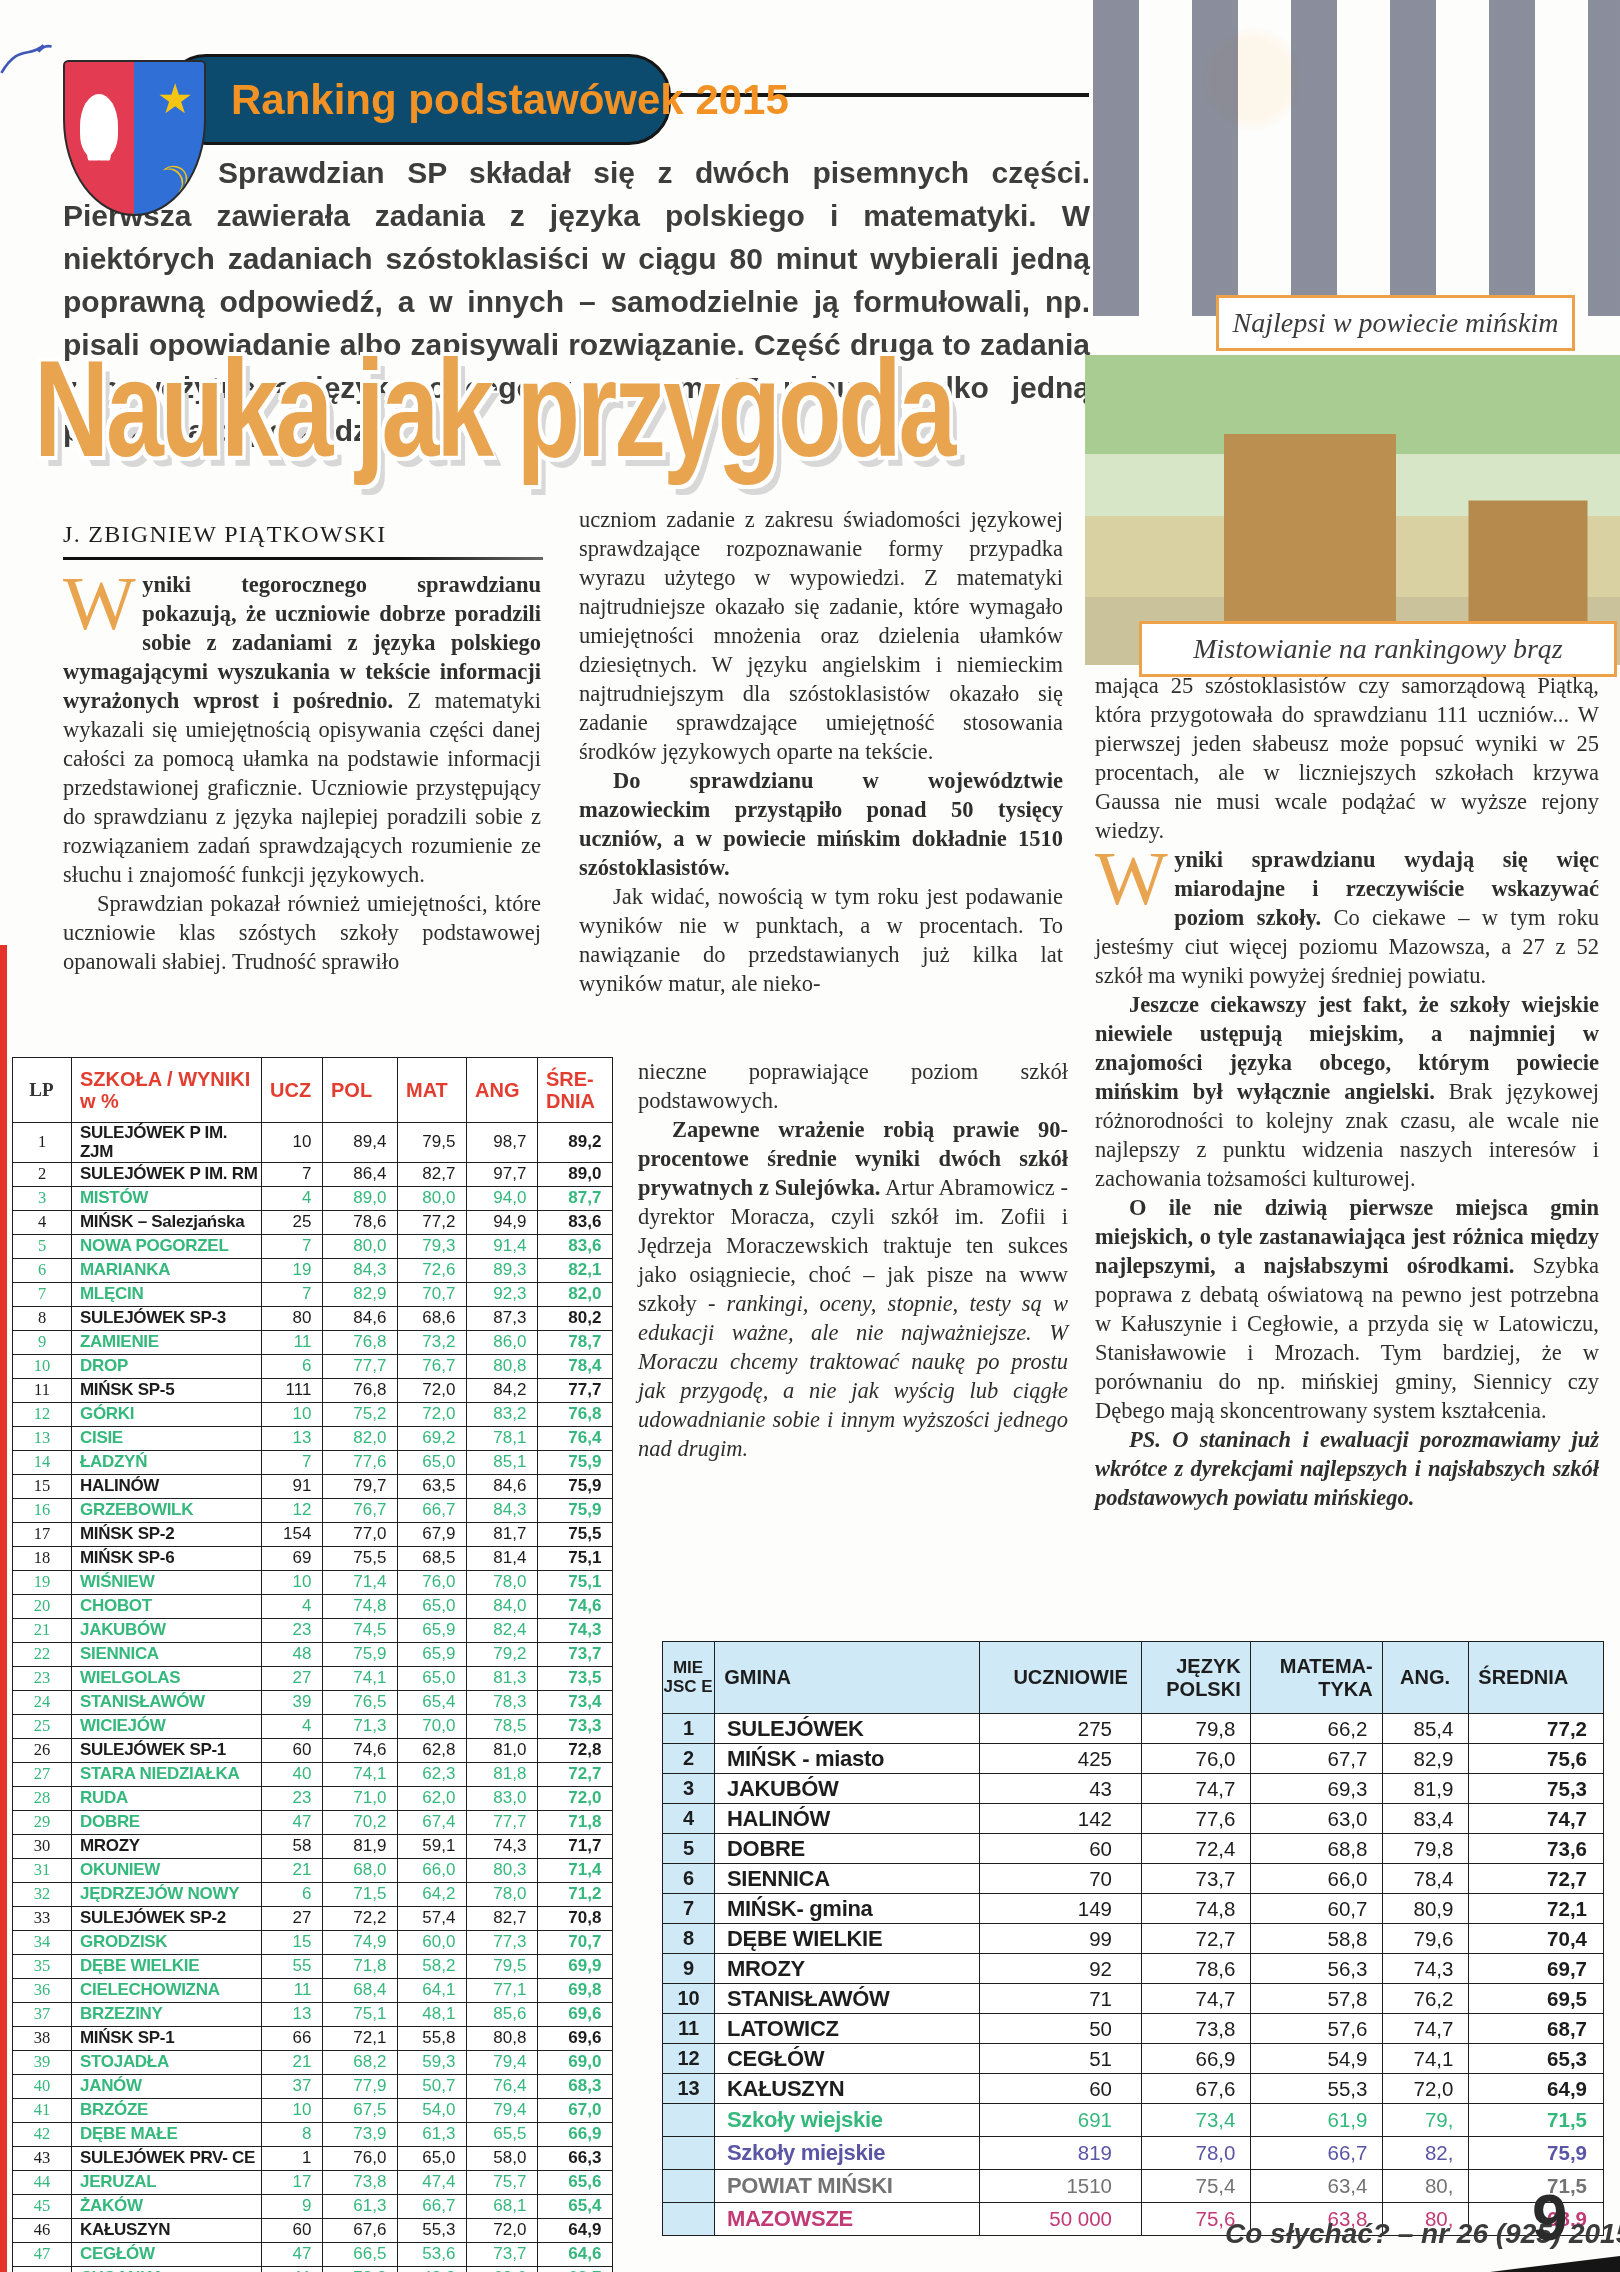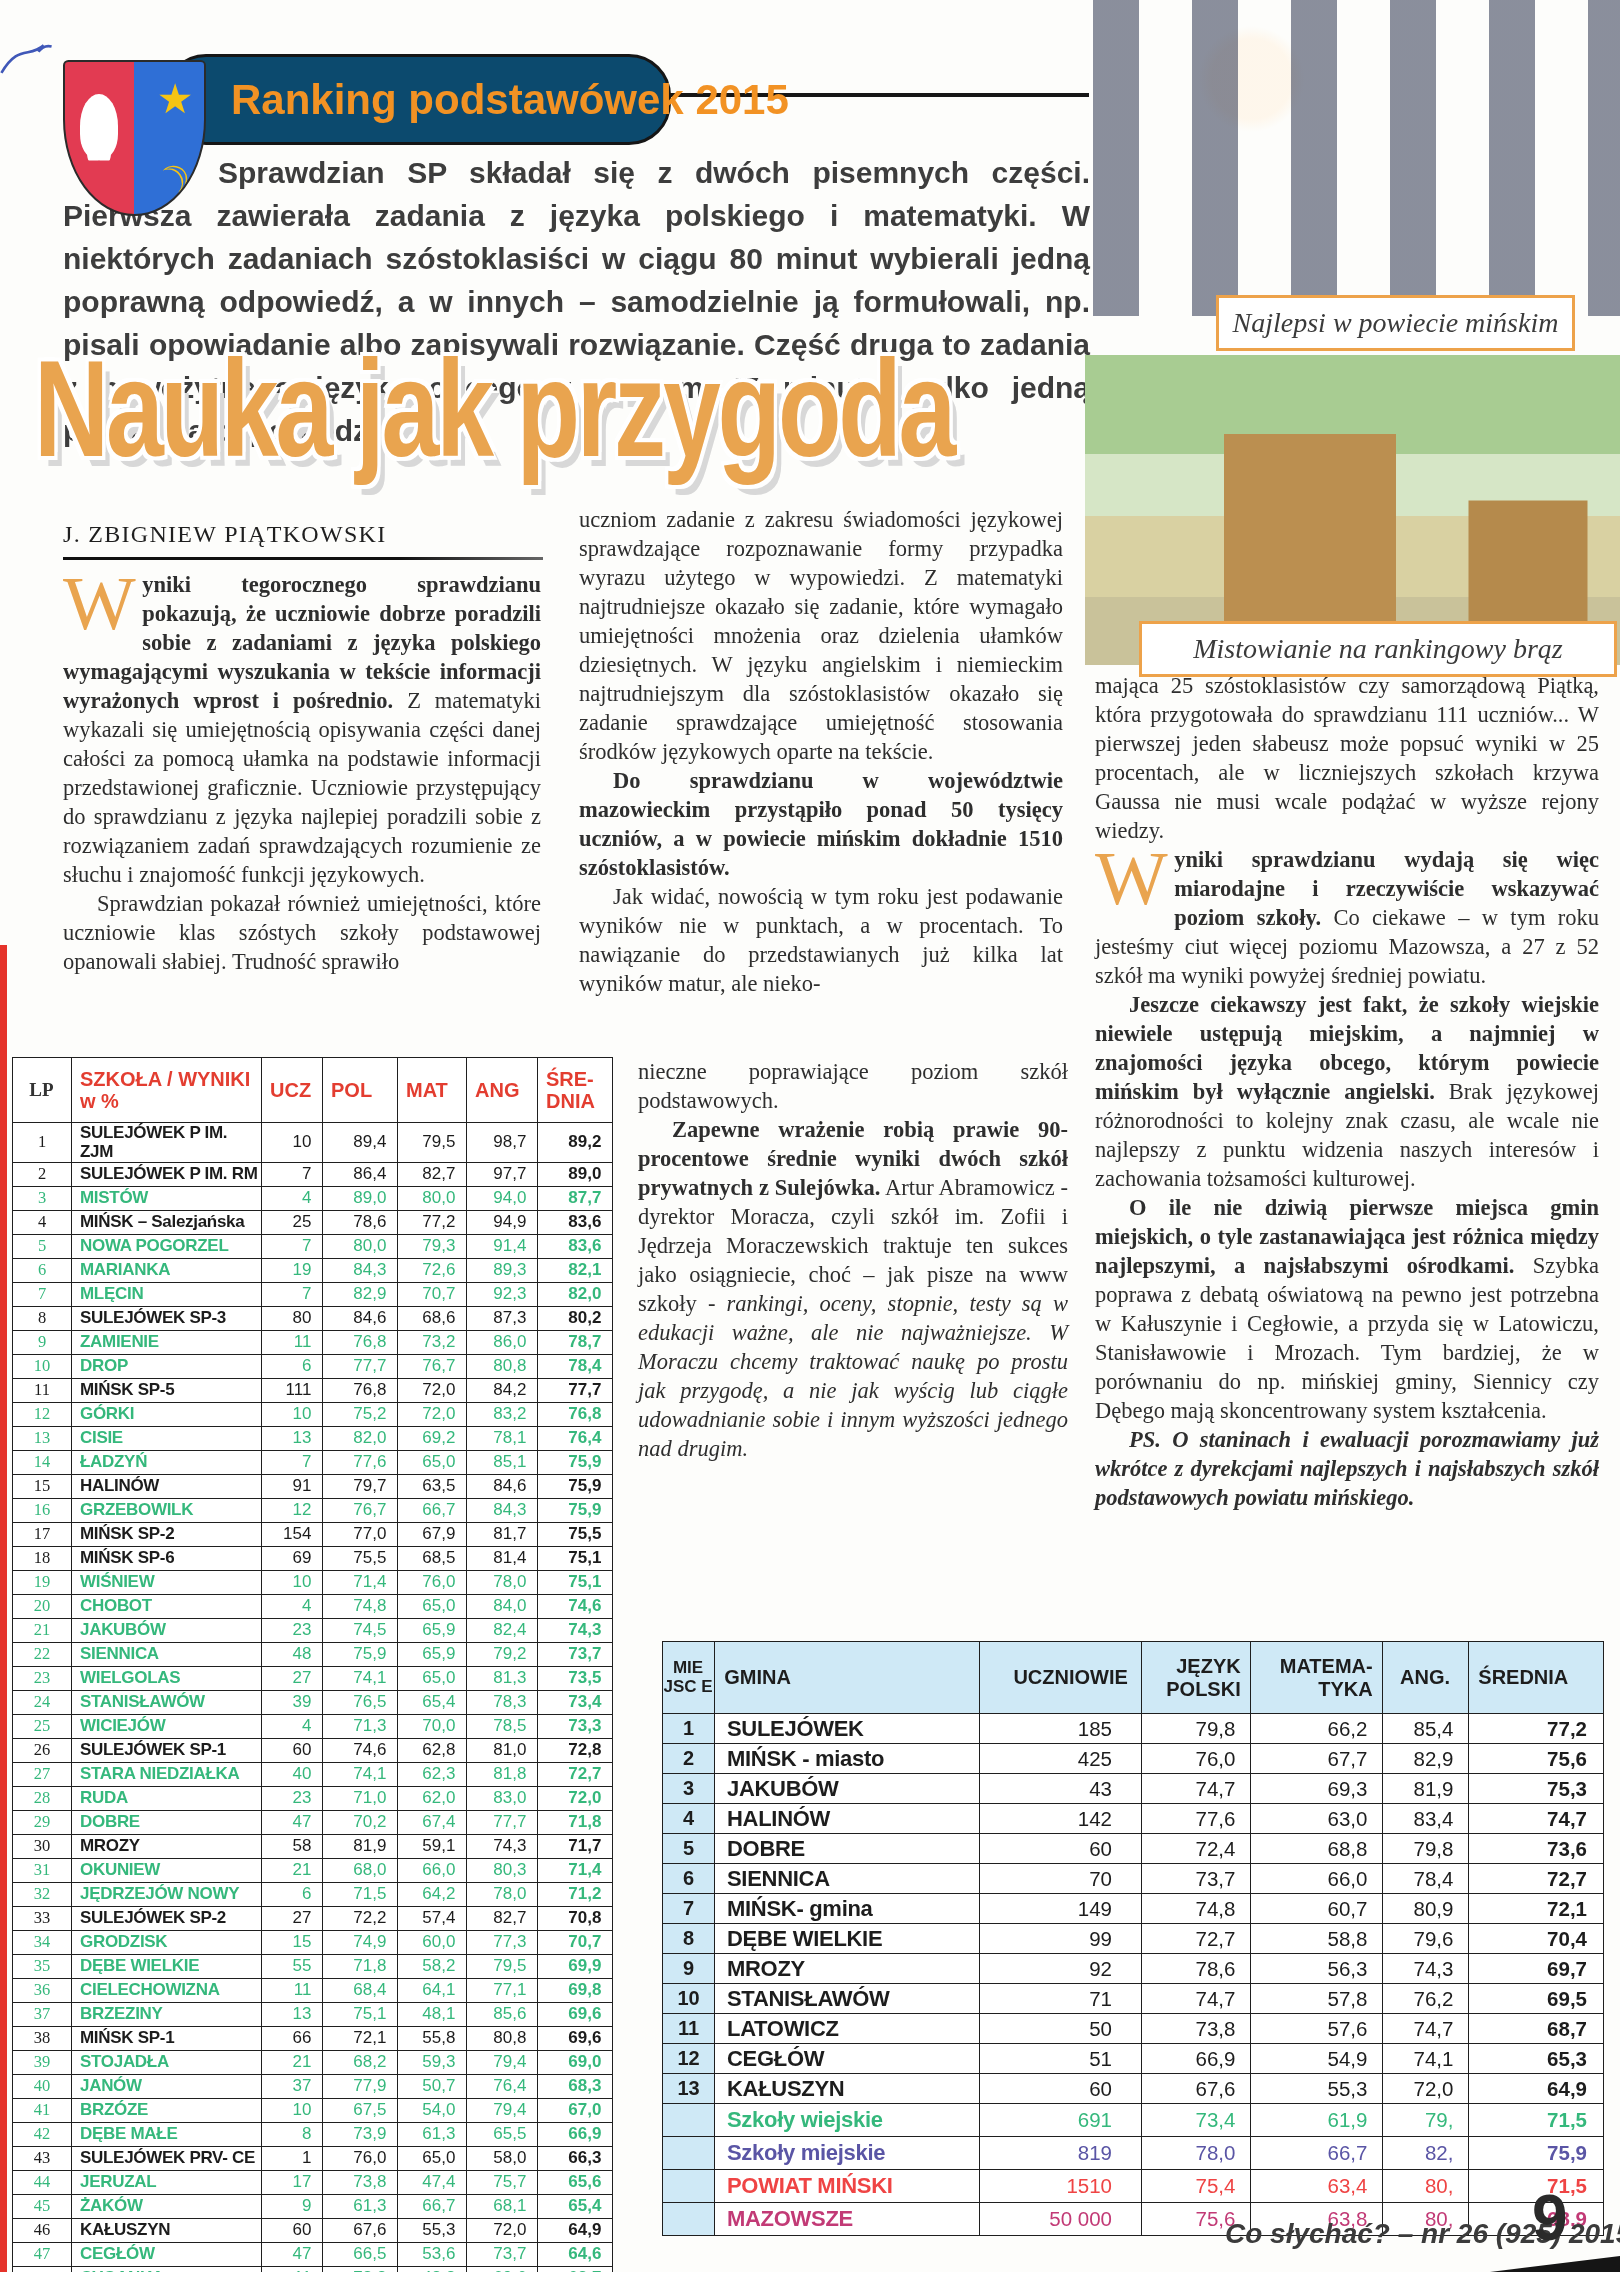--- a/index.html
+++ b/index.html
@@ -87,21 +87,21 @@
   .gmina-table th.g5{text-align:center;padding-left:0;}
   .gmina-table th.g6{text-align:left;}
   .gmina-table td{height:27px;font-size:20.5px;color:#1d1d1d;}
   .gmina-table td.g0{background:#cfe9f6;text-align:center;font-weight:bold;font-size:20px;}
   .gmina-table td.g1{font-weight:bold;text-align:left;padding-left:12px;font-size:22px;letter-spacing:-0.3px;}
   .gmina-table td.g2{text-align:right;padding-right:29px;}
   .gmina-table td.g3,.gmina-table td.g4,.gmina-table td.g5{text-align:right;padding-right:14.6px;}
   .gmina-table td.g6{text-align:right;padding-right:16px;font-weight:bold;}
   .gmina-table tr.s-green td{color:#35b87c;height:30px;}
   .gmina-table tr.s-violet td{color:#5a55a5;height:30px;}
-  .gmina-table tr.s-cyan td{color:#ef4444;height:30px;}
+  .gmina-table tr.s-cyan td{color:#737373;height:30px;}
   .gmina-table tr.s-magenta td{color:#c23a76;height:30px;}
   .gmina-table tr.srow td.g0{color:transparent;}
   
   .red-line{position:absolute;left:0;top:945px;width:7.3px;height:1328px;background:#e5332a;}
   .pen-squiggle{position:absolute;left:0;top:32px;}
   .footer-issue{position:absolute;left:1225px;top:2218px;font-family:"Liberation Sans",sans-serif;
                 font-weight:bold;font-style:italic;font-size:28px;color:#3b3b3b;white-space:nowrap;}
   .page-number{position:absolute;left:1532px;top:2181px;font-family:"Liberation Sans",sans-serif;
                font-weight:bold;font-size:64px;color:#2a2a2a;}
   .corner-wedge{position:absolute;right:0;bottom:0;width:139px;height:17px;background:#151515;
@@ -636,21 +636,21 @@
           <th class="g3">JĘZYK POLSKI</th>
           <th class="g4">MATEMA- TYKA</th>
           <th class="g5">ANG.</th>
           <th class="g6">ŚREDNIA</th>
         </tr>
       </thead>
     <tbody>
         <tr>
           <td class="g0">1</td>
           <td class="g1">SULEJÓWEK</td>
-          <td class="g2">185</td>
+          <td class="g2">275</td>
           <td class="g3">79,8</td>
           <td class="g4">66,2</td>
           <td class="g5">85,4</td>
           <td class="g6">77,2</td>
         </tr>
         <tr>
           <td class="g0">2</td>
           <td class="g1">MIŃSK - miasto</td>
           <td class="g2">425</td>
           <td class="g3">76,0</td>

